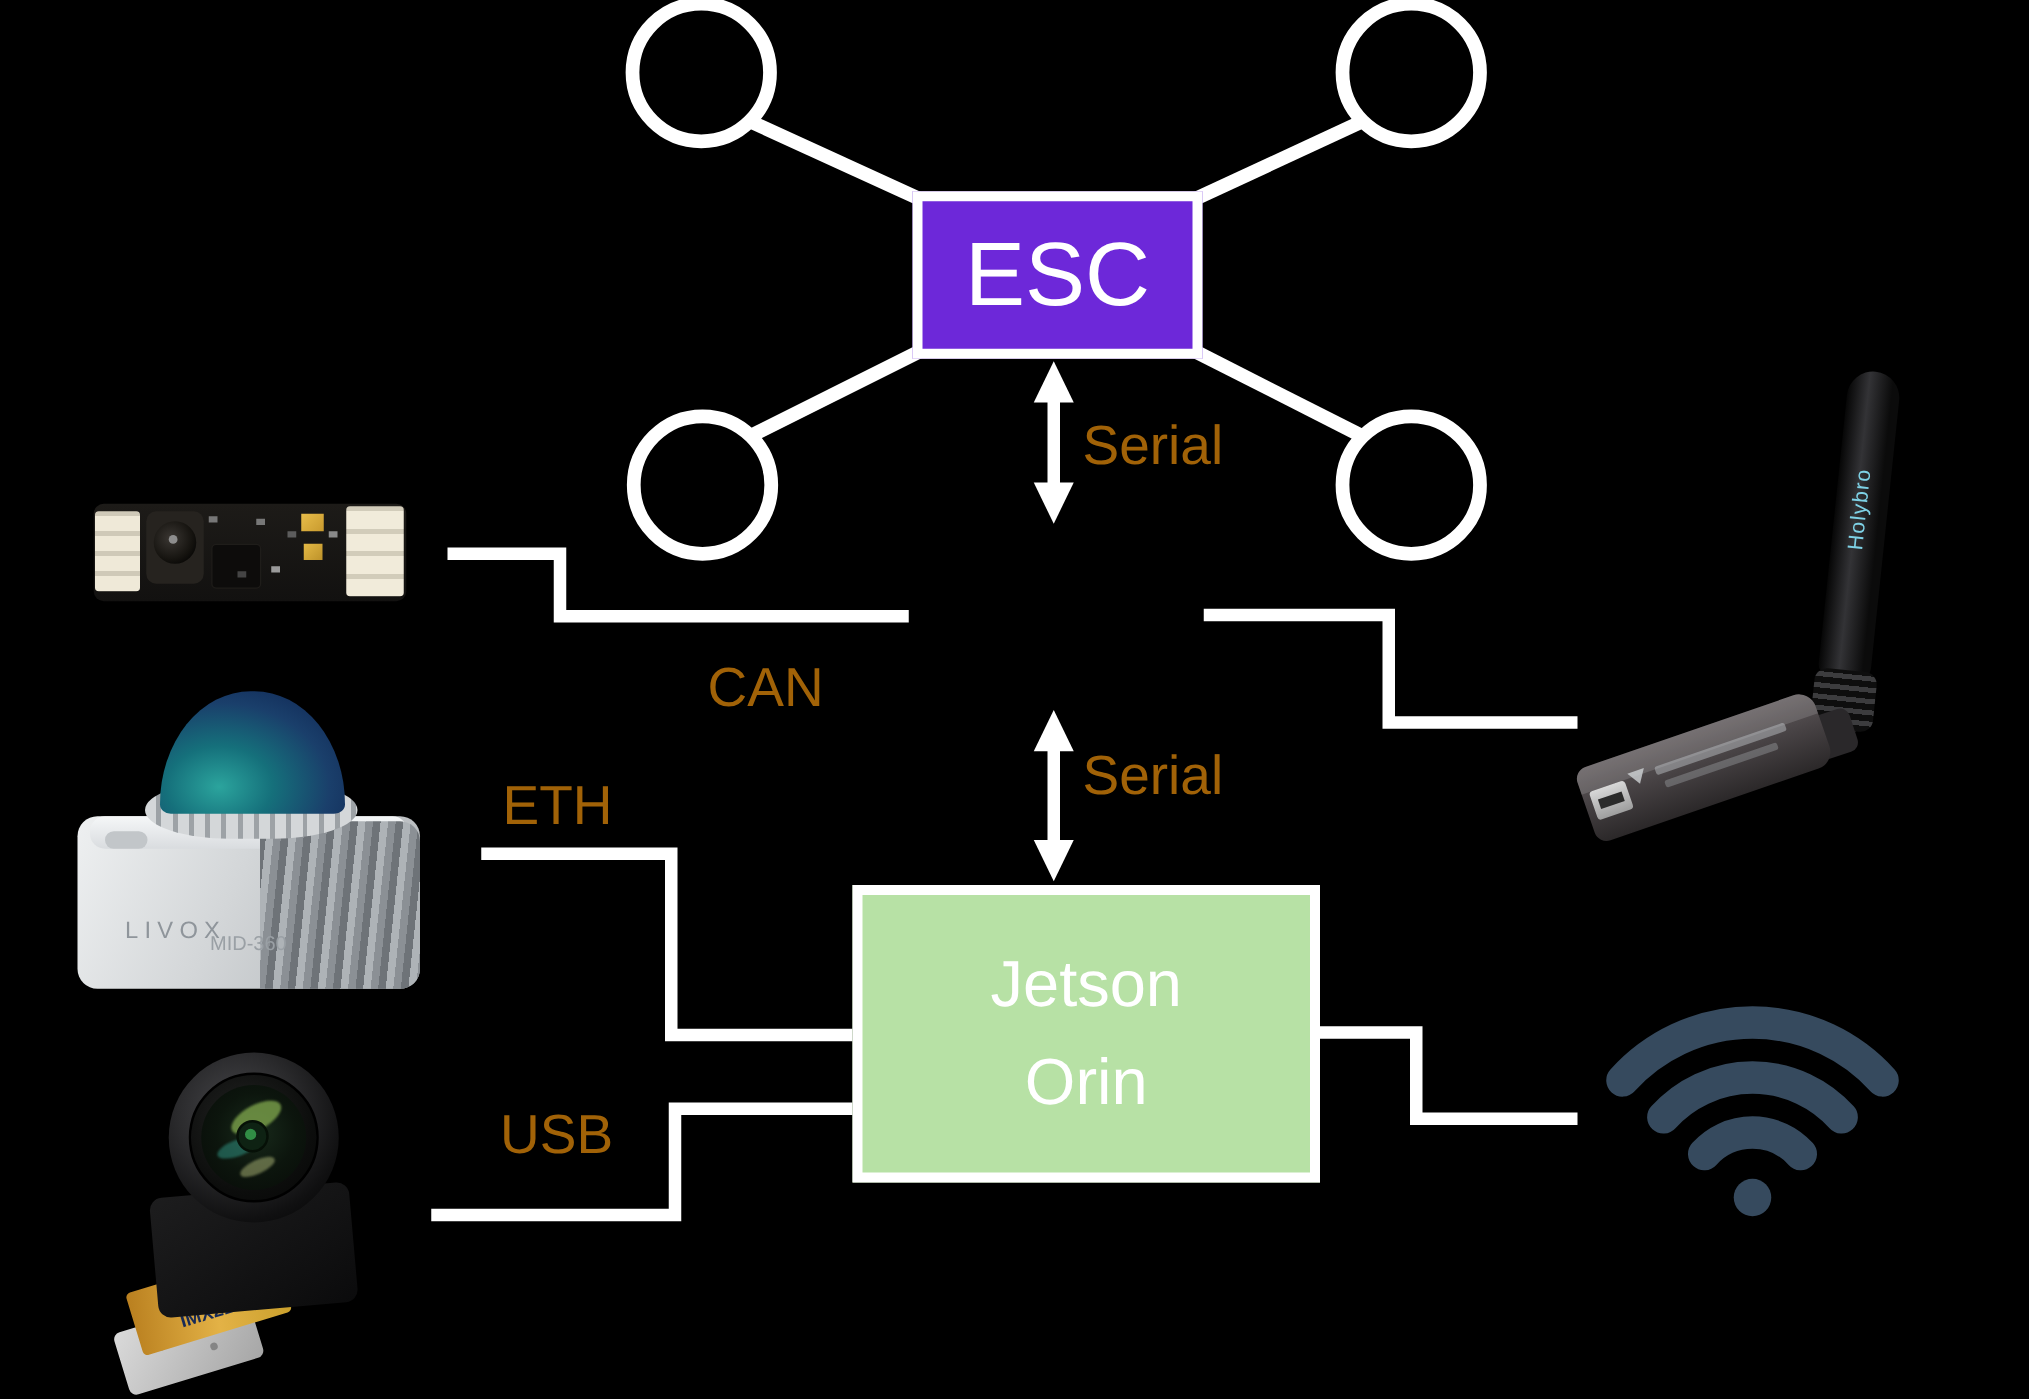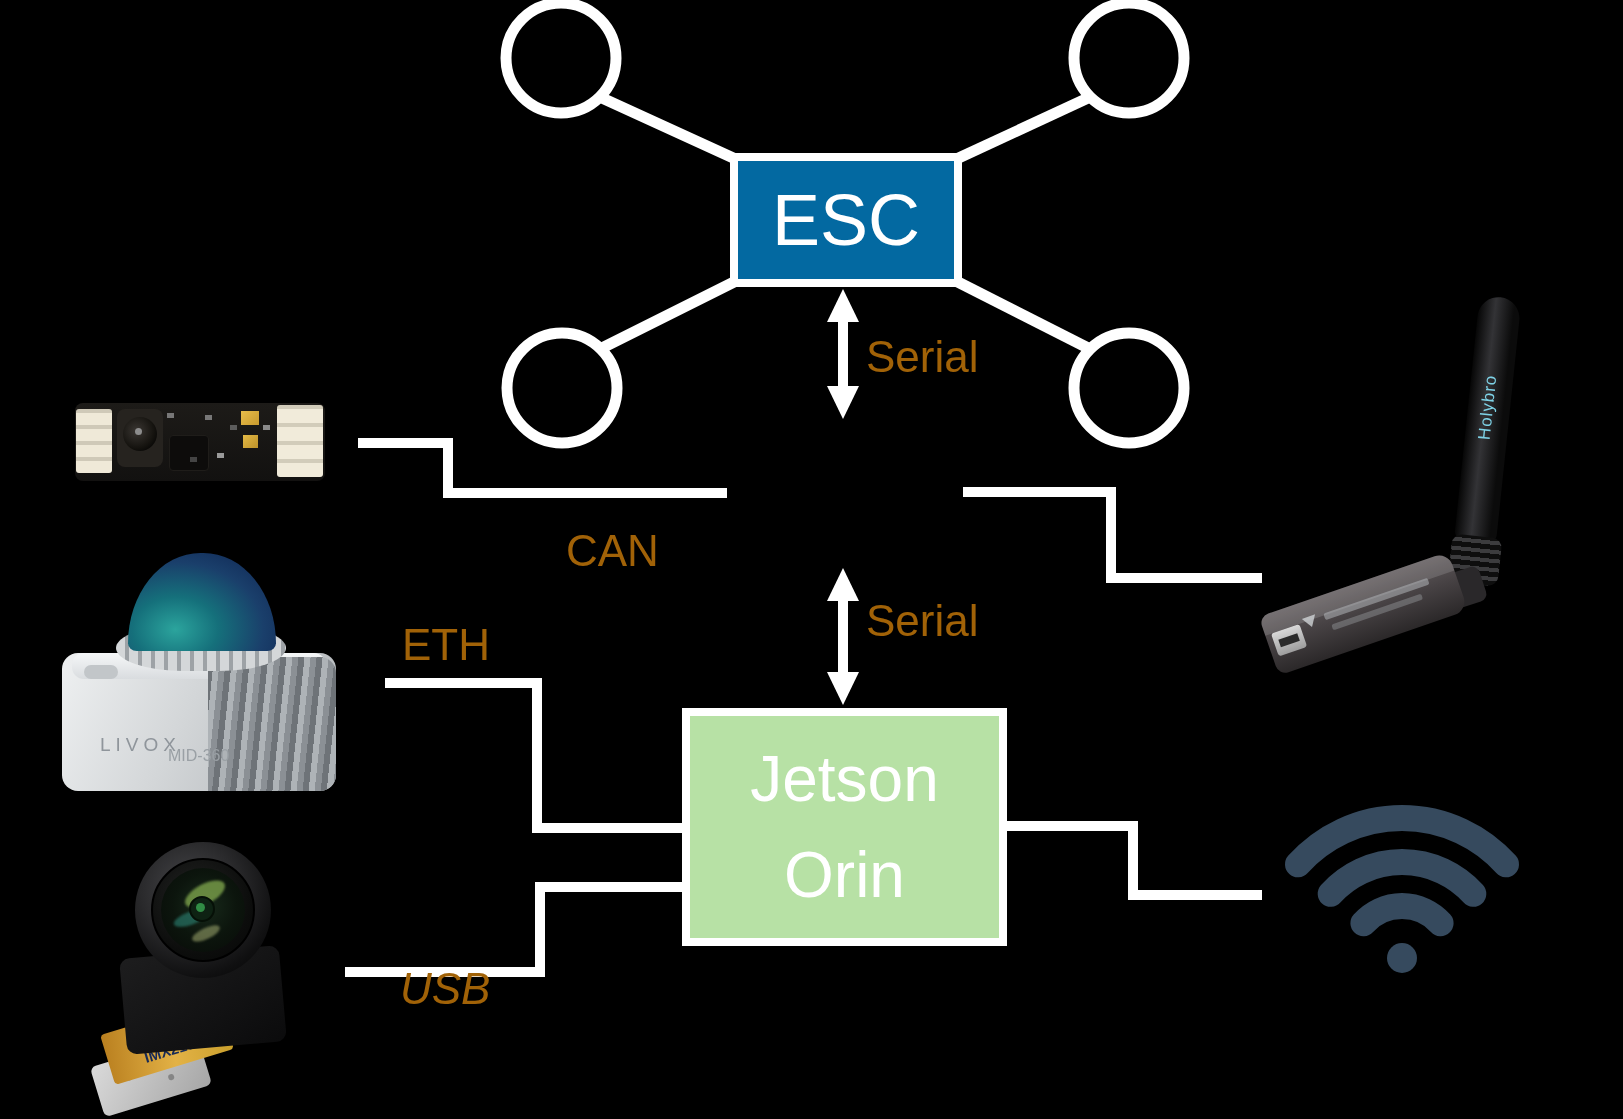--- a/index.html
+++ b/index.html
@@ -6,23 +6,23 @@
   #canvas{
     position:relative;width:1623px;height:1119px;background:#000;overflow:hidden;
     font-family:"Liberation Sans",sans-serif;
   }
   #wires{position:absolute;left:0;top:0;z-index:1;}
   .node{
     position:absolute;z-index:2;box-sizing:border-box;border:8px solid #fff;
     display:flex;align-items:center;justify-content:center;flex-direction:column;
     color:#fff;text-align:center;
   }
-  .node-esc{left:730px;top:153px;width:232px;height:134px;background:#0369a1;font-size:72px;}
+  .node-esc{left:730px;top:153px;width:232px;height:134px;background:#6d28d9;font-size:72px;}
   .node-px4{left:727px;top:422px;width:236px;height:142px;background:#ffc110;font-size:70px;}
-  .node-jetson{left:682px;top:708px;width:325px;height:238px;background:#b7e1a5;font-size:64px;line-height:1.5;}
+  .node-jetson{left:682px;top:708px;width:374px;height:238px;background:#b7e1a5;font-size:52px;line-height:1.5;}
   .edge-label{position:absolute;z-index:3;color:#a16207;font-size:44px;white-space:nowrap;}
   .dev{position:absolute;z-index:2;}
   .dev *{position:absolute;box-sizing:border-box;}
 
   
   .pcb{left:0;top:8px;width:250px;height:78px;border-radius:8px;background:linear-gradient(180deg,#1d1b18,#121110);}
   .pcb-conn-l{left:1px;top:14px;width:36px;height:64px;border-radius:3px;background:repeating-linear-gradient(0deg,#efe9d8 0 12px,#cfc9b8 12px 16px);}
   .pcb-conn-r{left:202px;top:10px;width:46px;height:72px;border-radius:3px;background:repeating-linear-gradient(0deg,#f1ebda 0 14px,#d2ccba 14px 18px);}
   .pcb-lens-housing{left:42px;top:14px;width:46px;height:58px;border-radius:8px;background:#26231f;}
   .pcb-lens{left:48px;top:22px;width:34px;height:34px;border-radius:50%;background:radial-gradient(circle at 40% 40%,#3a3632,#15130f 60%,#000 90%);}
@@ -138,21 +138,21 @@
   </div>
   <div class="node node-jetson">
     <span>Jetson</span>
     <span>Orin</span>
   </div>
 
   <div class="edge-label" style="left:866px;top:332px;">Serial</div>
   <div class="edge-label" style="left:866px;top:596px;">Serial</div>
   <div class="edge-label" style="left:566px;top:506px;margin-top:20px;">CAN</div>
   <div class="edge-label" style="left:402px;top:620px;">ETH</div>
-  <div class="edge-label" style="left:400px;top:964px;font-style:italic;">USB</div>
+  <div class="edge-label" style="left:400px;top:883px;">USB</div>
 
   <div class="dev" style="left:75px;top:395px;width:256px;height:92px;">
     <div class="pcb"></div>
     <div class="pcb-conn-l"></div>
     <div class="pcb-conn-r"></div>
     <div class="pcb-lens-housing"></div>
     <div class="pcb-lens"></div>
     <div class="pcb-lens-dot"></div>
     <div class="pcb-chip"></div>
     <div class="pcb-gold1"></div>

